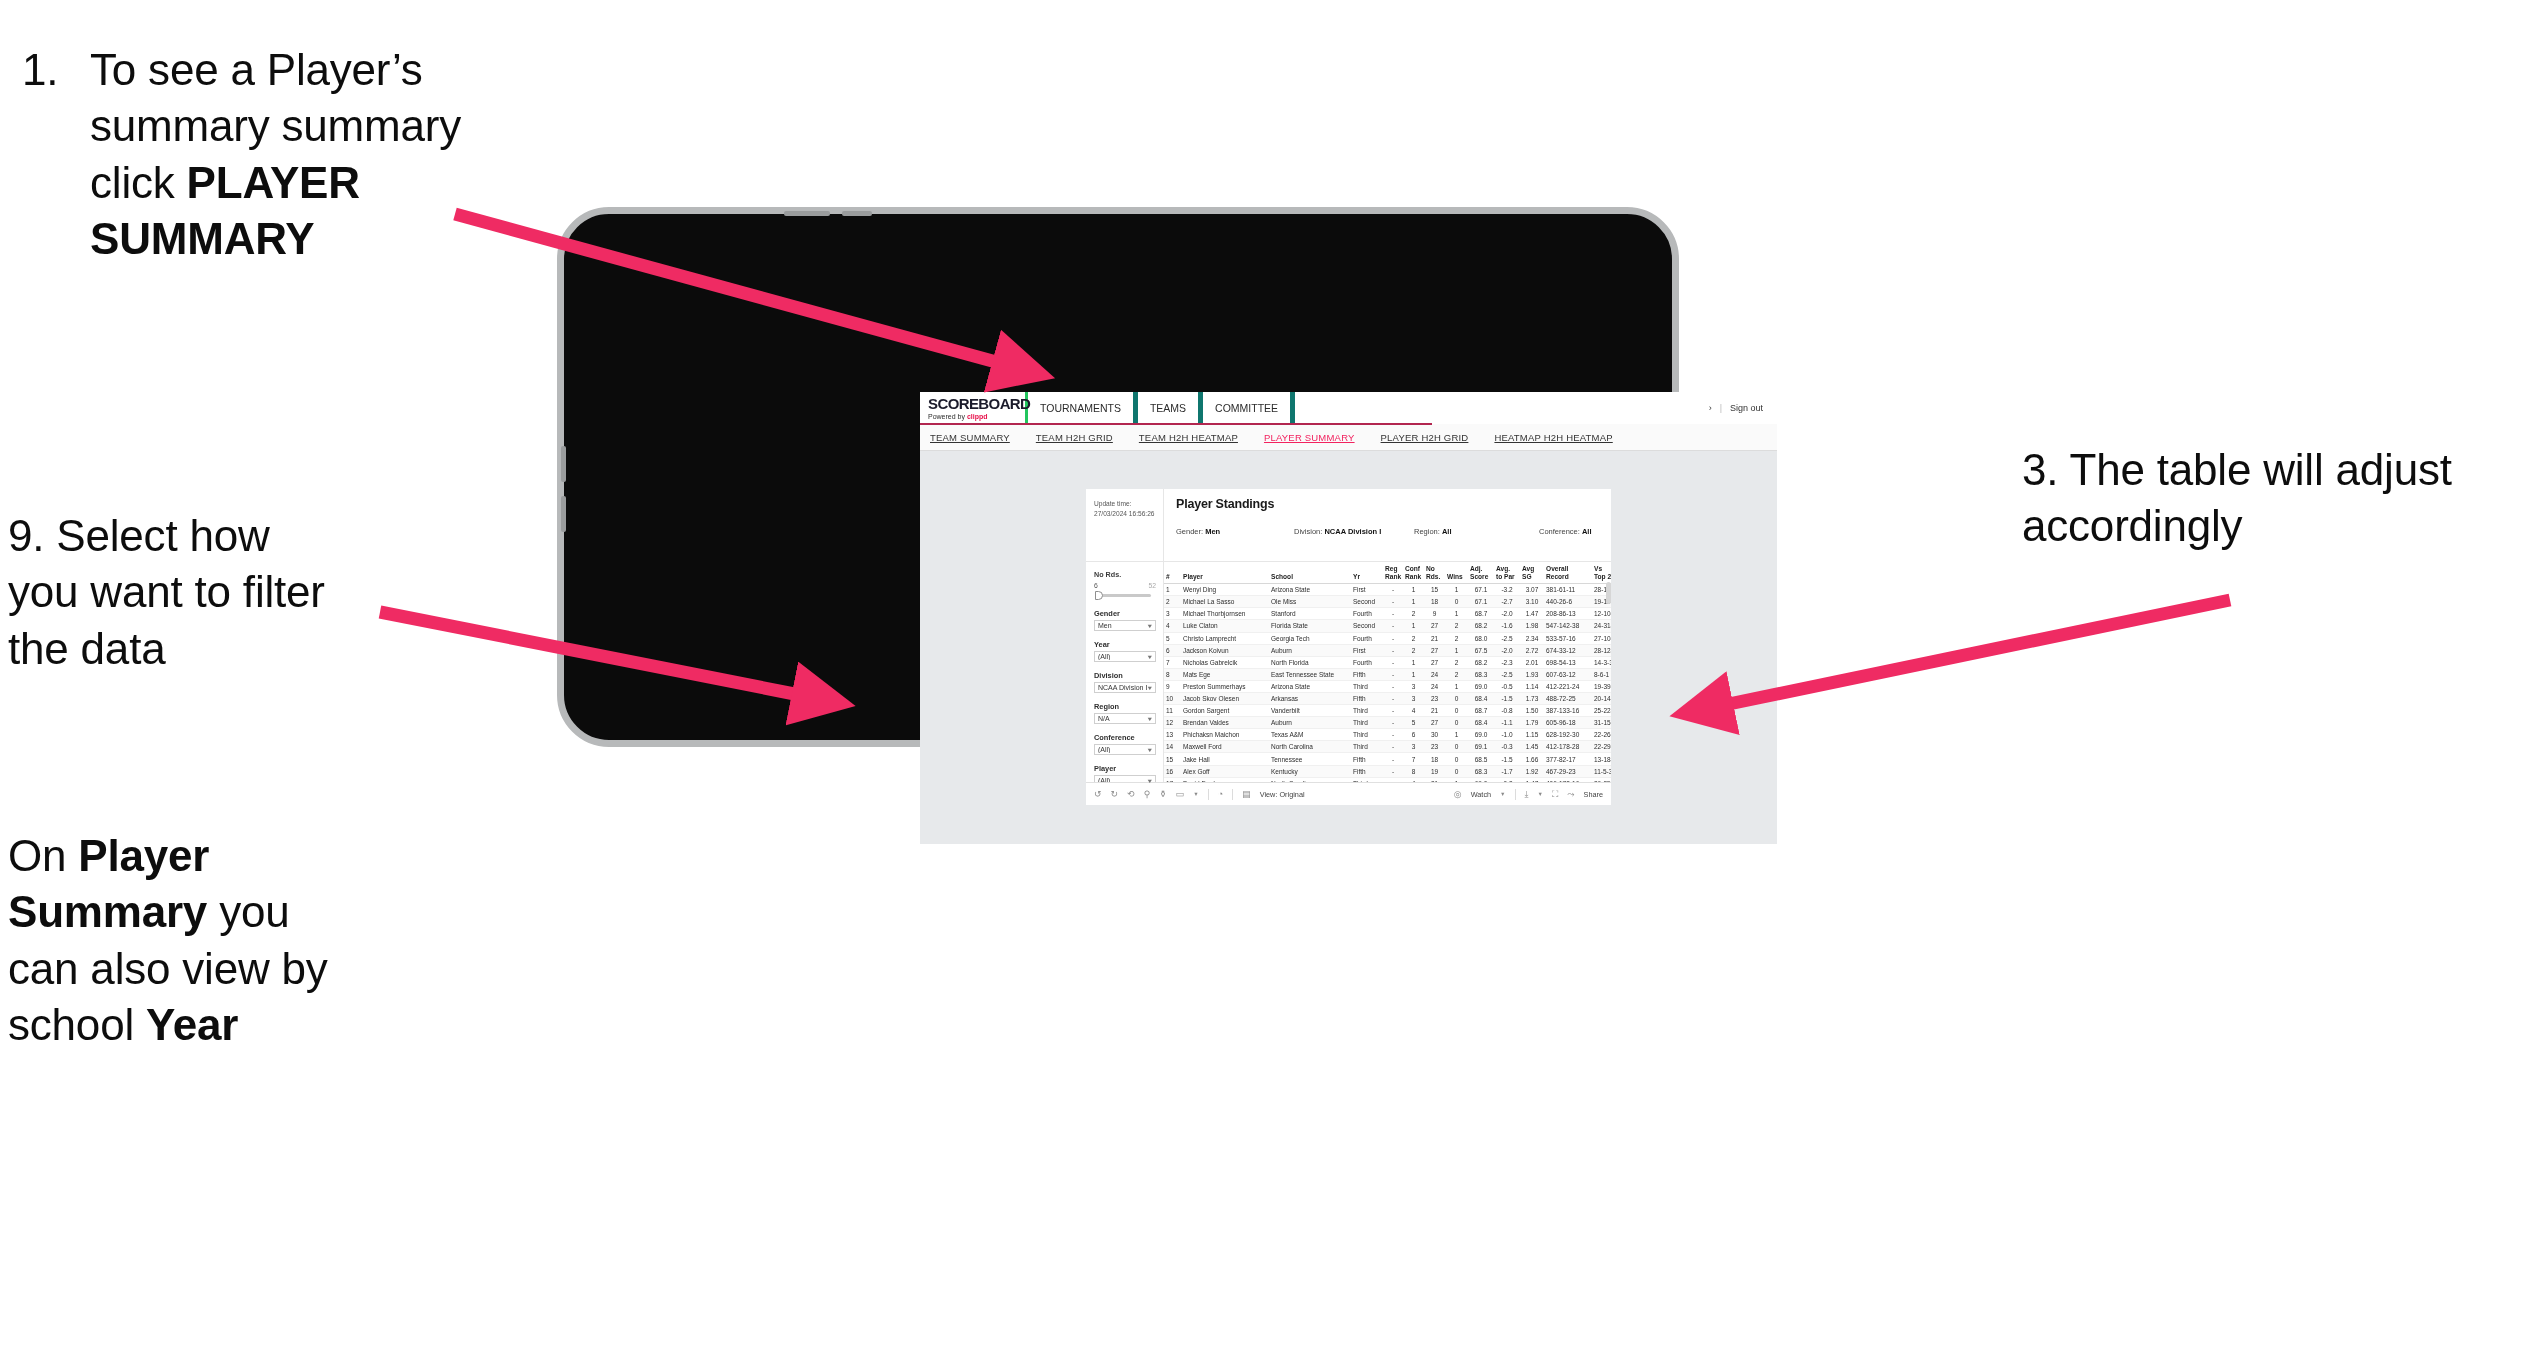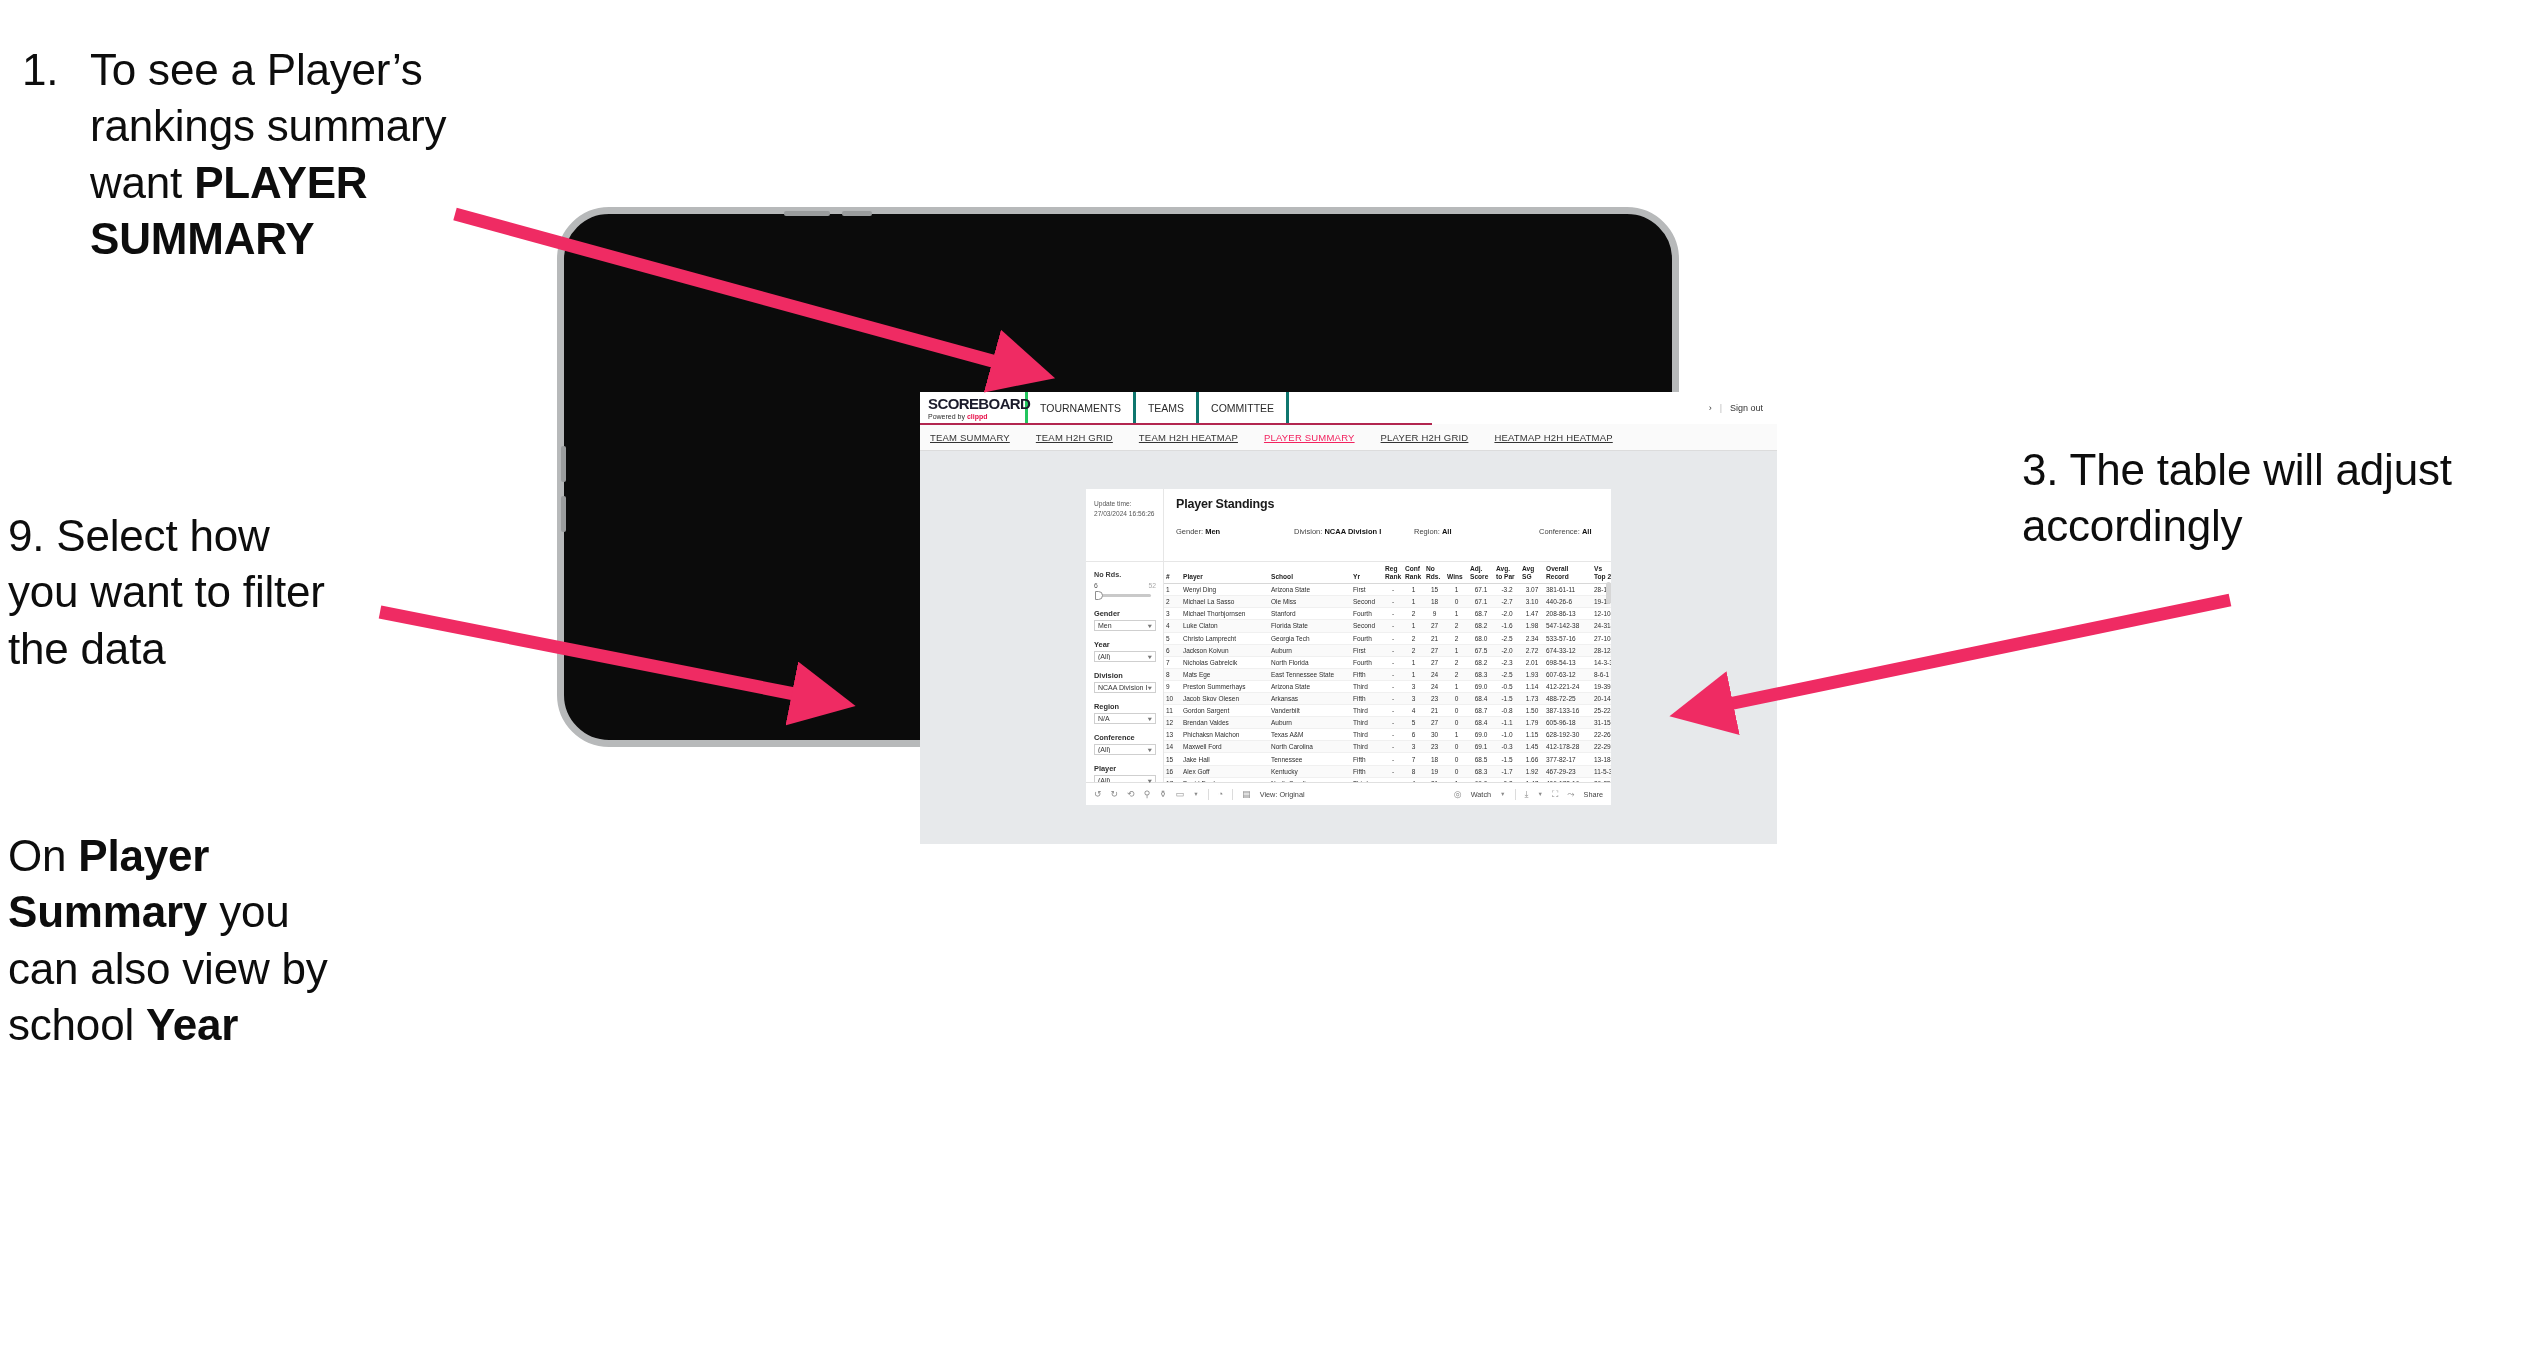--- a/index.html
+++ b/index.html
@@ -41,21 +41,21 @@
     background:#e7e9eb;
     overflow:hidden;
   }
 
   
   .topbar{height:32px;background:#fff;display:flex;align-items:stretch;position:relative;}
   .brand{width:108px;display:flex;flex-direction:column;justify-content:center;padding-left:8px;box-sizing:border-box;border-right:3px solid #22c55e;}
   .brand .b1{font-size:15px;font-weight:700;letter-spacing:-0.6px;color:#1b1b2b;line-height:1;font-family:"Liberation Sans",sans-serif;}
   .brand .b2{font-size:7px;color:#2b2b2b;margin-top:2px;line-height:1;}
   .brand .b2 span{color:#e8114b;font-weight:700;}
-  .navitem{display:flex;align-items:center;padding:0 12px;font-size:10.5px;color:#2b2b2b;border-right:3px solid #0f766e;white-space:nowrap;}
+  .navitem{display:flex;align-items:center;padding:0 12px;font-size:10.5px;color:#2b2b2b;border-right:5px solid #0f766e;white-space:nowrap;}
   .navfill{flex:1;display:flex;align-items:center;justify-content:flex-end;padding-right:14px;gap:8px;font-size:9px;color:#333;}
   .navfill .sep{color:#bbb;}
 
   
   .hdr-underline{position:absolute;left:0;bottom:-1px;height:2px;width:512px;background:#b2264f;}
 
   
   .subnav{height:26px;background:#fafafa;border-bottom:1px solid #dcdcdc;display:flex;align-items:center;padding-left:10px;gap:26px;}
   .subnav .t{font-size:9.5px;color:#333;letter-spacing:0.2px;white-space:nowrap;text-decoration:underline;}
   .subnav .t.active{color:#f2225f;}
@@ -120,21 +120,21 @@
 
   
   svg.arrows{position:absolute;left:0;top:0;width:2526px;height:1359px;pointer-events:none;}
 </style>
 </head>
 <body>
 
 <div class="anno" id="anno1">
   <span class="num">1.</span>
   <span class="body">
-    <span>To see a Player’s rankings summary want </span><b>PLAYER SUMMARY</b>
+    <span>To see a Player’s summary summary click </span><b>PLAYER SUMMARY</b>
   </span>
 </div>
 
 <div class="anno" id="anno2">9. Select how you want to filter the data</div>
 
 <div class="anno" id="anno3"><span>On </span><b>Player Summary</b><span> you can also view by school </span><b>Year</b></div>
 
 <div class="anno" id="anno4">3. The table will adjust accordingly</div>
 
 <div id="tablet">

